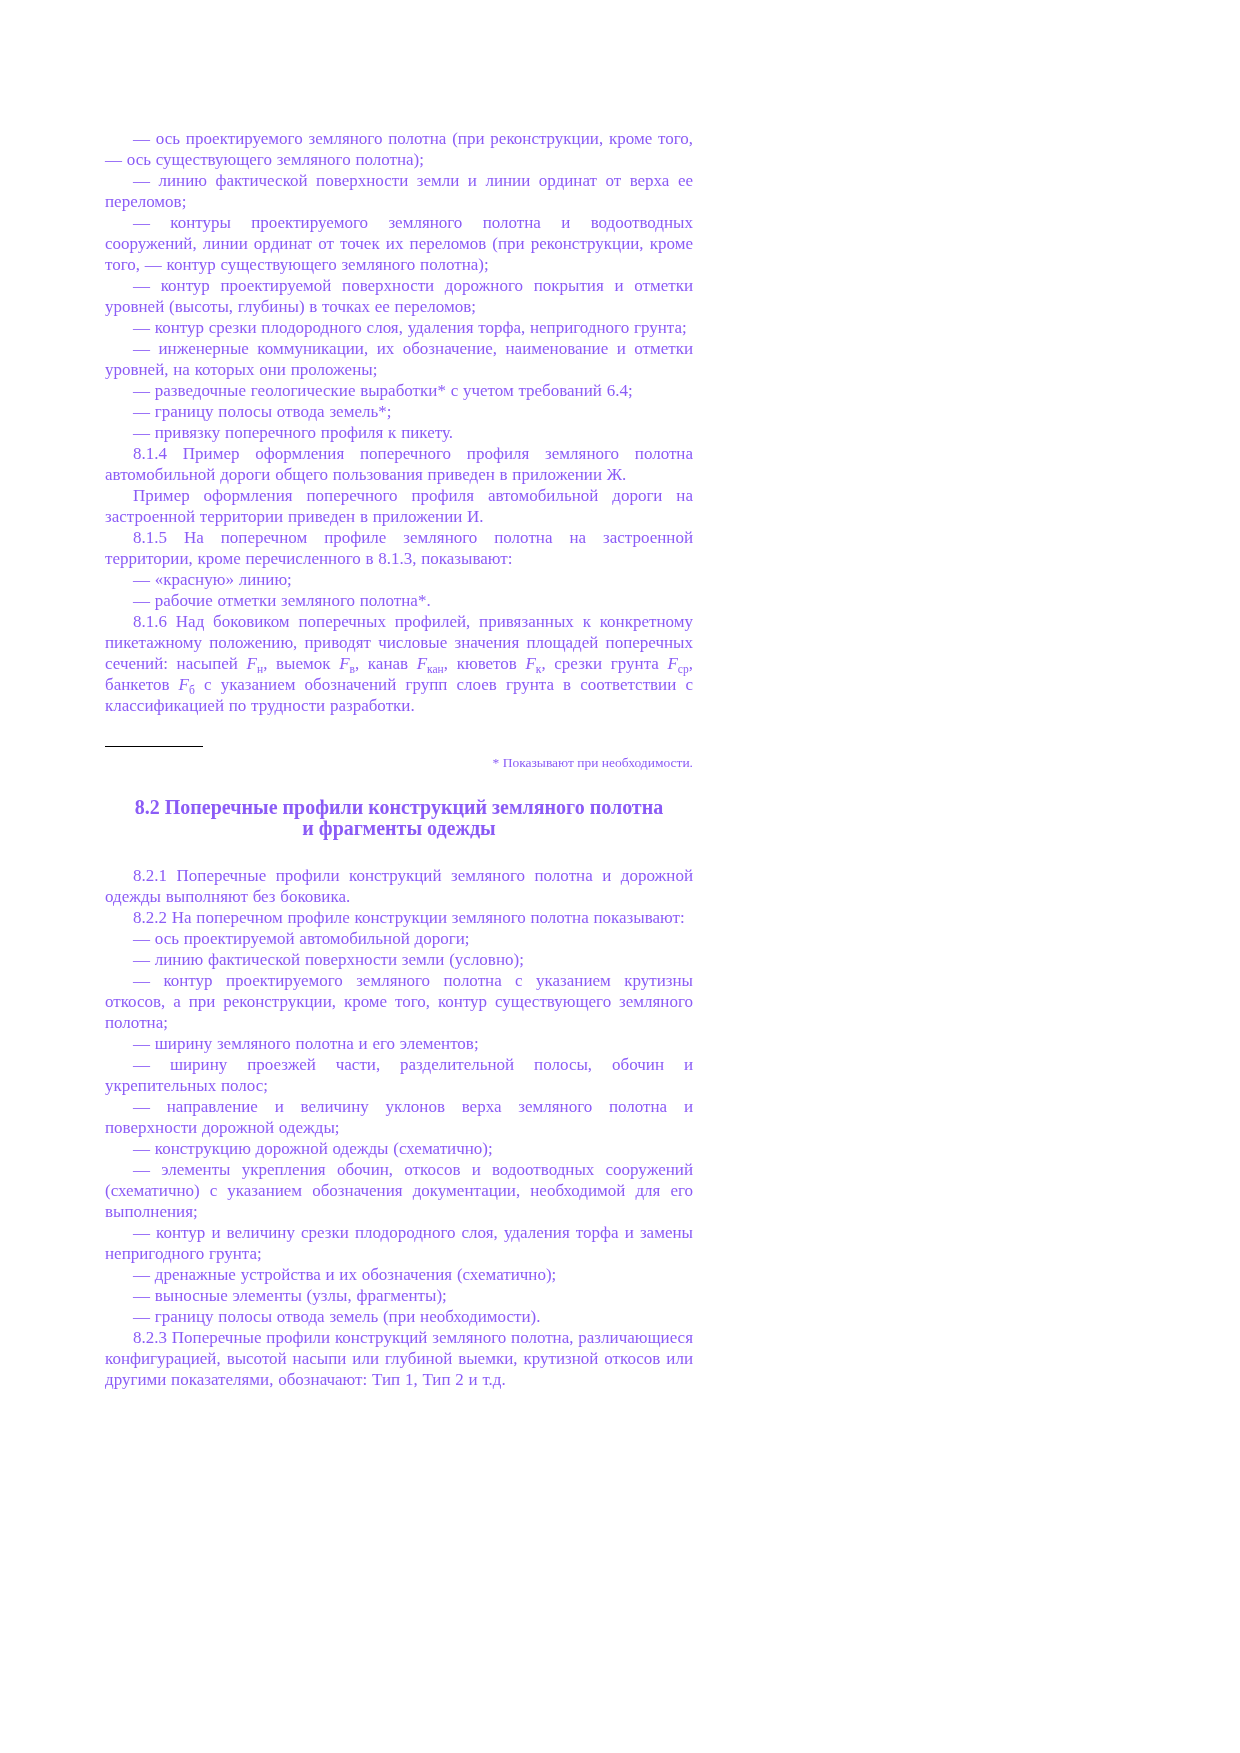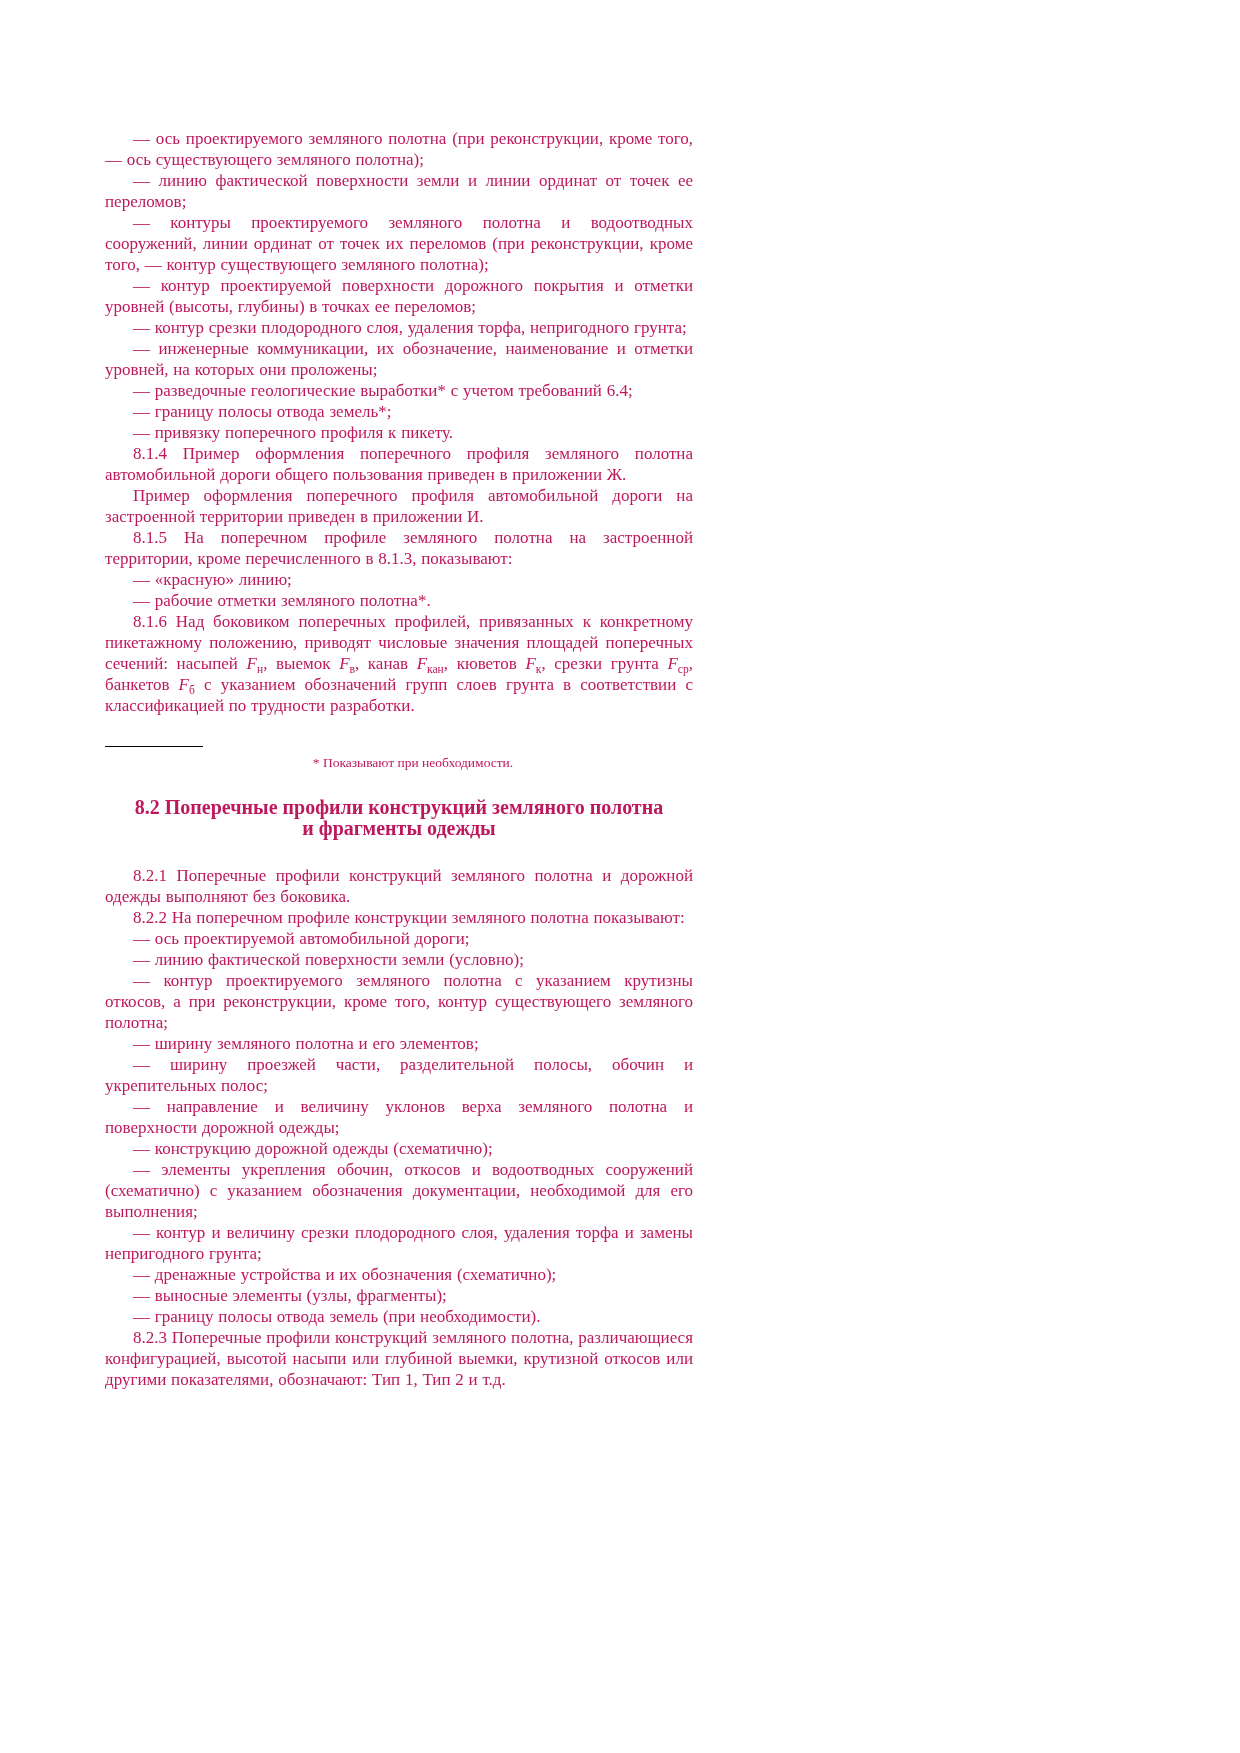--- a/index.html
+++ b/index.html
@@ -5,21 +5,21 @@
   * { box-sizing: border-box; }
   html, body { margin: 0; padding: 0; background: #e8e8e8; }
   .page {
     position: relative;
     width: 1240px;
     height: 1753px;
     background: #ffffff;
     margin: 0 auto;
     overflow: hidden;
     font-family: "Liberation Serif", serif;
-    color: #be185d;
+    color: #8b5cf6;
   }
   .content {
     position: absolute;
     left: 105px;
     top: 128px;
     width: 588px;
   }
   .para {
     margin: 0;
     text-align: justify;
@@ -41,40 +41,40 @@
     width: 98px;
     height: 0;
     border-top: 1.5px solid #000;
     margin: 0 0 7px 0;
   }
   .footnote-text {
     margin: 0;
     font-size: 13.5px;
     line-height: 17px;
     text-indent: 28px;
-    text-align: center;
+    text-align: right;
   }
   .section-heading {
     margin: 26px 0 26px 0;
     text-align: center;
     font-size: 20px;
     line-height: 21px;
     font-weight: bold;
   }
   .section-heading span { display: block; }
 </style>
 </head>
 <body>
 
 <div class="page">
   <div class="content">
 
     <div id="section-8-1">
         <p class="para">— ось проектируемого земляного полотна (при реконструкции, кроме того, — ось существующего земляного полотна);</p>
-        <p class="para">— линию фактической поверхности земли и линии ординат от точек ее переломов;</p>
+        <p class="para">— линию фактической поверхности земли и линии ординат от верха ее переломов;</p>
         <p class="para">— контуры проектируемого земляного полотна и водоотводных сооружений, линии ординат от точек их переломов (при реконструкции, кроме того, — контур существующего земляного полотна);</p>
         <p class="para">— контур проектируемой поверхности дорожного покрытия и отметки уровней (высоты, глубины) в точках ее переломов;</p>
         <p class="para">— контур срезки плодородного слоя, удаления торфа, непригодного грунта;</p>
         <p class="para">— инженерные коммуникации, их обозначение, наименование и отметки уровней, на которых они проложены;</p>
         <p class="para">— разведочные геологические выработки* с учетом требований 6.4;</p>
         <p class="para">— границу полосы отвода земель*;</p>
         <p class="para">— привязку поперечного профиля к пикету.</p>
         <p class="para">8.1.4 Пример оформления поперечного профиля земляного полотна автомобильной дороги общего пользования приведен в приложении Ж.</p>
         <p class="para">Пример оформления поперечного профиля автомобильной дороги на застроенной территории приведен в приложении И.</p>
         <p class="para">8.1.5 На поперечном профиле земляного полотна на застроенной территории, кроме перечисленного в 8.1.3, показывают:</p>

